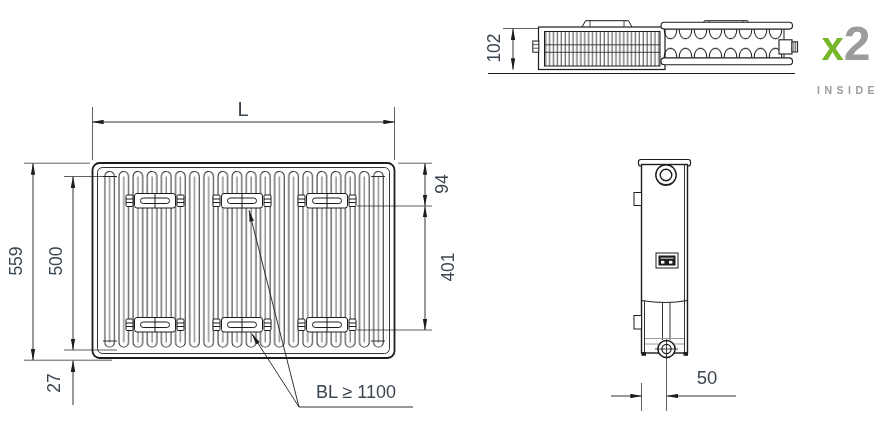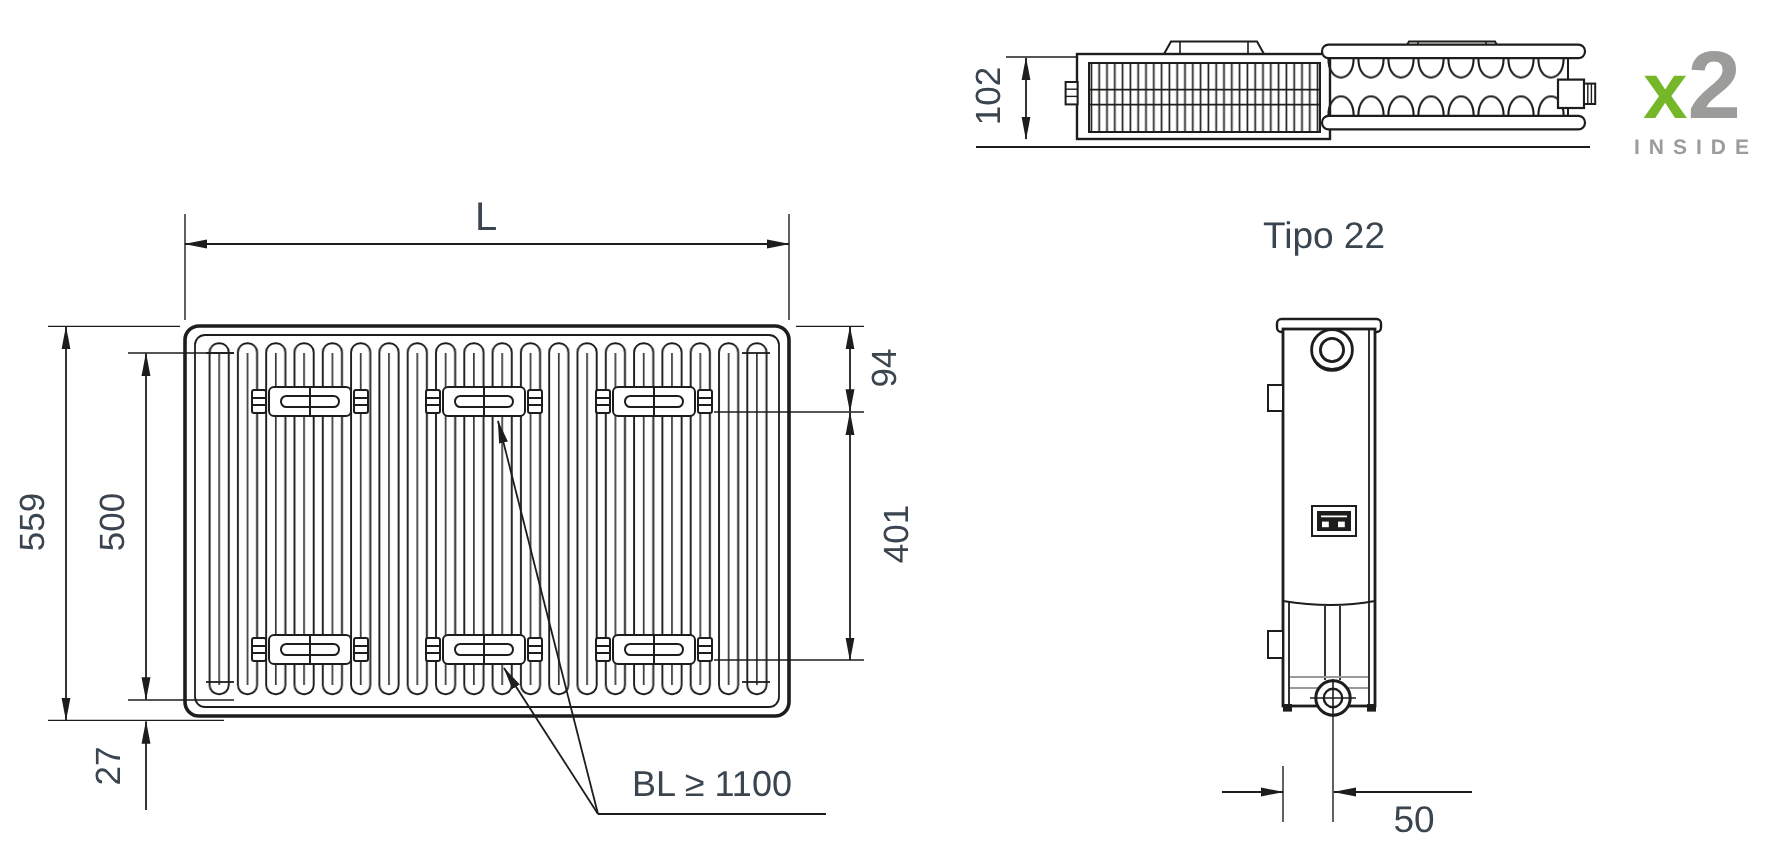--- a/index.html
+++ b/index.html
@@ -12,21 +12,21 @@
     position:absolute;display:flex;align-items:center;justify-content:center;
     color:#3b4550;white-space:nowrap;
   }
   .rot{transform:rotate(-90deg);}
   .dimtxt{font-size:17.5px;}
   .vista{font-size:19.5px;background:#fff;}
   .logo{position:absolute;left:806px;top:20px;width:80px;display:flex;flex-direction:column;align-items:center;}
   .logo-row{display:flex;align-items:baseline;line-height:1;}
   .logo-x{font-weight:700;font-size:40px;color:#76b72a;}
   .logo-2{font-weight:700;font-size:48px;color:#9c9c9b;}
-  .logo-inside{margin-top:0px;font-size:10.5px;font-weight:700;letter-spacing:4.5px;color:#9c9c9b;padding-left:4px;}
+  .logo-inside{margin-top:16px;font-size:10.5px;font-weight:700;letter-spacing:4.5px;color:#9c9c9b;padding-left:4px;}
 </style>
 </head>
 <body>
 
 <div id="stage">
 
 <svg width="890" height="425" viewBox="0 0 890 425">
   <defs>
     <marker id="ah" viewBox="0 0 12 5" refX="11.5" refY="2.5" markerWidth="13" markerHeight="5.4" orient="auto-start-reverse" markerUnits="strokeWidth">
       <path d="M0,0.2 L12,2.5 L0,4.8 Z" fill="#1d1d1b"></path>
@@ -197,23 +197,22 @@
 
   <div class="lbl rot dimtxt" style="left:422px;top:174px;width:40px;height:20px;">94</div>
 
   <div class="lbl rot dimtxt" style="left:423px;top:257px;width:50px;height:20px;">401</div>
 
 
   <div class="lbl" style="left:296px;top:381px;width:120px;height:23px;font-size:18px;">BL ≥ 1100</div>
 
   <div class="lbl rot dimtxt" style="left:469px;top:38px;width:50px;height:20px;">102</div>
 
-  <div class="lbl" style="left:612px;top:107px;width:100px;height:22px;font-size:18.5px;">Tipo 22</div>
-
-  <div class="lbl" style="left:687px;top:367px;width:40px;height:22px;font-size:18.5px;margin-top:32px;">50</div>
+
+  <div class="lbl" style="left:687px;top:367px;width:40px;height:22px;font-size:18.5px;">50</div>
 
   <div class="logo">
     <div class="logo-row">
       <span class="logo-x">x</span>
         <span class="logo-2">2</span>
     </div>
     <div class="logo-inside">INSIDE</div>
   </div>
 
 </div>

